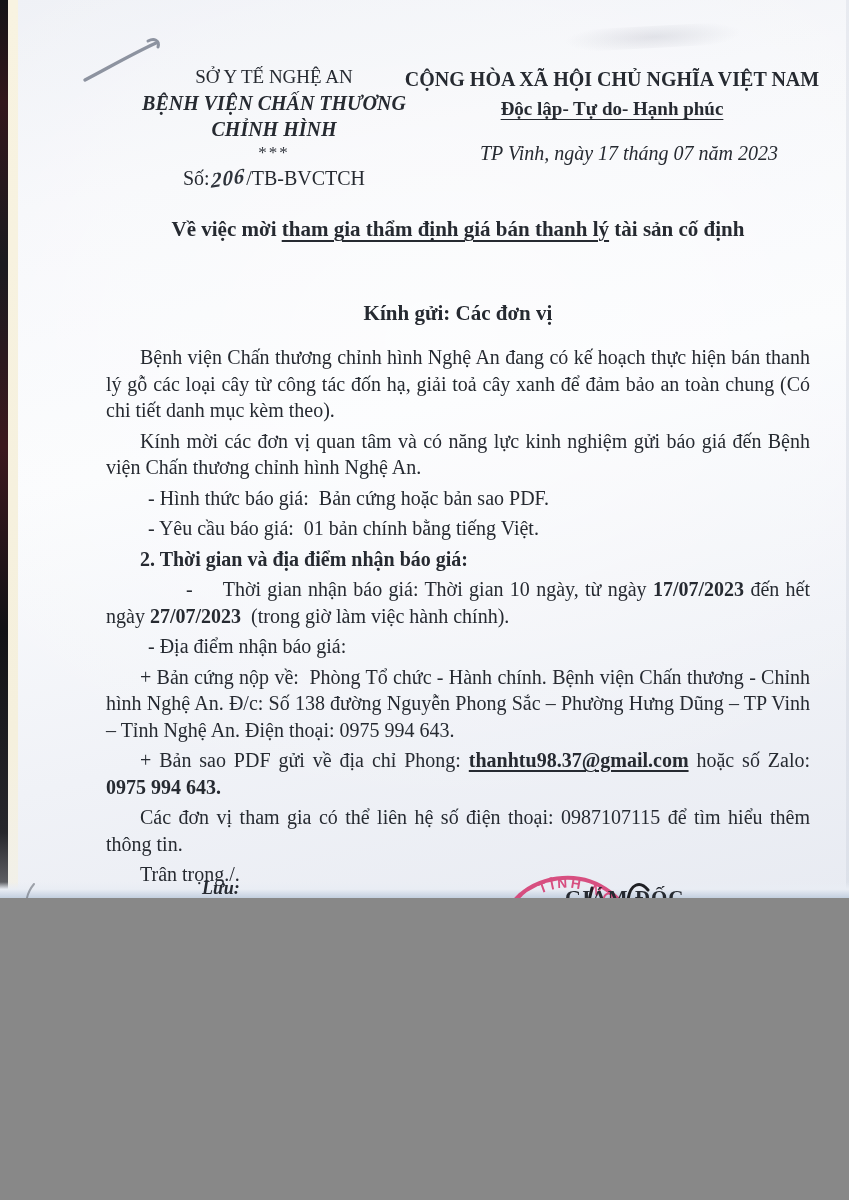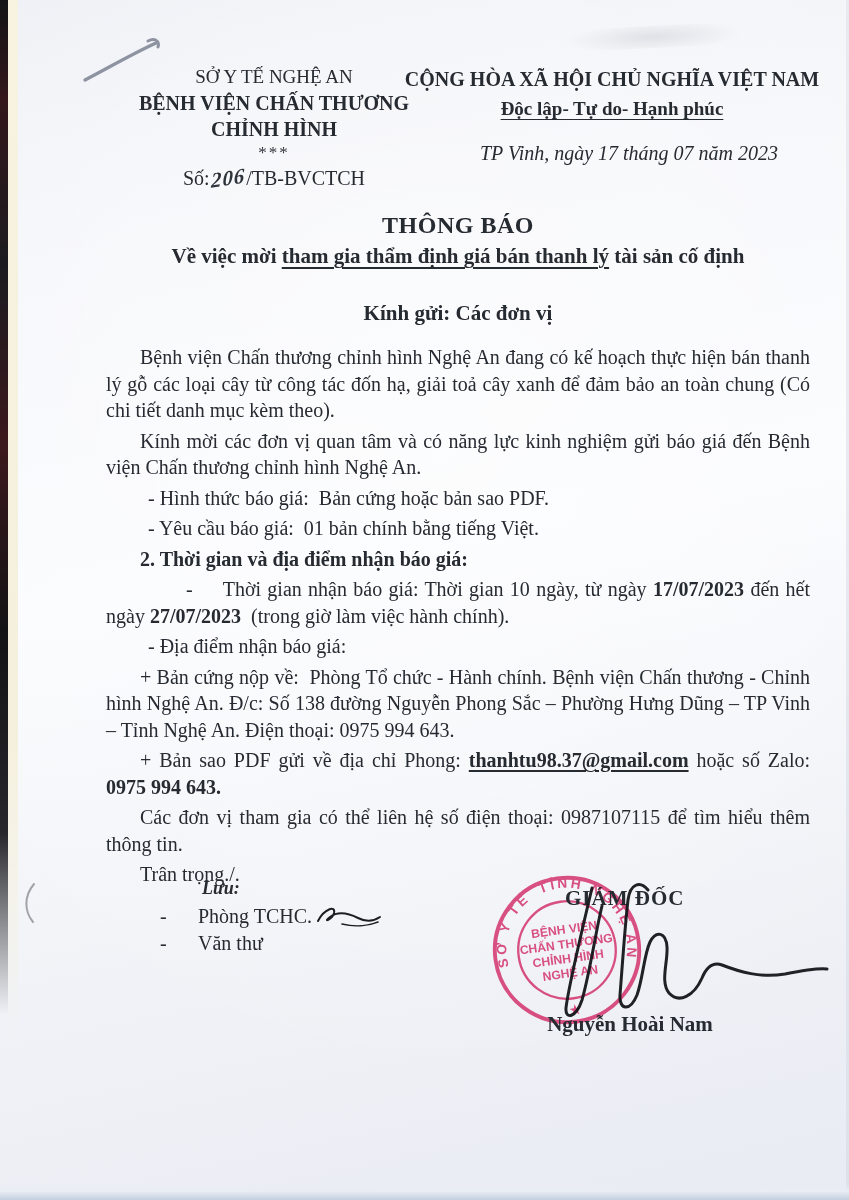--- a/index.html
+++ b/index.html
@@ -1,36 +1,36 @@
 <!DOCTYPE html>
 <html><head>
 <meta charset="utf-8">
 <style>
   html,body{margin:0;padding:0;background:#888;}
   #page{
-    position:relative;width:849px;height:1200px;overflow:hidden;
+    position:relative;width:849px;height:898px;overflow:hidden;
     font-family:"Liberation Serif","DejaVu Serif",serif;
     color:#262a31;
     background:
       radial-gradient(120% 85% at 52% 38%, rgba(255,255,255,.55), rgba(255,255,255,0) 62%),
       linear-gradient(168deg,#eff1f6 0%,#f6f7fa 20%,#fafbfd 46%,#f0f2f7 74%,#e8ebf2 100%);
   }
   
   .edge-left{position:absolute;left:0;top:0;width:8px;height:1015px;
     background:linear-gradient(180deg,#141416 0%,#33171b 10%,#1b1b1f 26%,#3c191d 44%,#131315 62%,#27272b 82%,rgba(20,20,22,0) 100%);}
   .edge-cream{position:absolute;left:8px;top:0;width:10px;height:1050px;
     background:linear-gradient(180deg,#f8f3e1 0%,#f5f0dd 70%,rgba(245,240,221,0) 100%);}
   .edge-bottom{position:absolute;left:0;bottom:0;width:100%;height:16px;
     background:linear-gradient(180deg,rgba(243,245,249,0) 0%,#e9edf4 45%,#c3cfdf 100%);}
   .edge-right{position:absolute;right:0;top:0;width:3px;height:100%;background:linear-gradient(180deg,#dfe2ea,#d5dae4);opacity:.6;}
   .ghost-smudge{position:absolute;left:548px;top:26px;width:210px;height:22px;transform:rotate(-3deg);
     background:radial-gradient(60% 100% at 50% 50%, rgba(140,143,158,.20), rgba(140,143,158,0) 70%);}
   
   .hdr-left{position:absolute;left:128px;top:64px;width:292px;text-align:center;line-height:26px;font-size:19px;}
-  .hdr-left .org{font-size:20px;font-weight:bold;}
+  .hdr-left .org{font-size:20px;font-weight:bold;font-style:italic;}
   .hdr-left .stars{font-size:17px;letter-spacing:2px;line-height:22px;color:#32363e;}
   .hdr-left .so{font-size:20px;line-height:28px;}
   .hand{display:inline-block;font-style:italic;font-weight:600;font-size:21px;color:#2f343c;
     transform:rotate(-9deg) skewX(-10deg);letter-spacing:1px;margin:0 1px;}
   .hdr-right{position:absolute;left:400px;top:66px;width:424px;text-align:center;}
   .hdr-right .nation{font-size:20px;font-weight:bold;line-height:26px;}
   .hdr-right .motto{font-size:19px;font-weight:bold;text-decoration:underline;text-underline-offset:4px;line-height:26px;margin-top:4px;}
   .hdr-right .pdate{font-size:20px;font-style:italic;margin-top:20px;padding-left:34px;}
   
   .title-block{position:absolute;left:78px;top:212px;width:760px;text-align:center;}
@@ -91,21 +91,20 @@
     <div class="so"><span>Số:</span><span class="hand">206</span><span>/TB-BVCTCH</span></div>
   </div>
 
   <div class="hdr-right">
     <div class="nation">CỘNG HÒA XÃ HỘI CHỦ NGHĨA VIỆT NAM</div>
     <div class="motto">Độc lập- Tự do- Hạnh phúc</div>
     <div class="pdate">TP Vinh, ngày 17 tháng 07 năm 2023</div>
   </div>
 
   <div class="title-block">
-    <div class="title-main">THÔNG BÁO</div>
     <div class="title-sub"><span>Về việc mời </span><span class="u">tham gia thẩm định giá bán thanh lý</span><span> tài sản cố định</span></div>
   </div>
 
   <div class="salutation">Kính gửi: Các đơn vị</div>
 
   <div class="body-col">
     <p class="para">Bệnh viện Chấn thương chỉnh hình Nghệ An đang có kế hoạch thực hiện bán thanh lý gỗ các loại cây từ công tác đốn hạ, giải toả cây xanh để đảm bảo an toàn chung (Có chi tiết danh mục kèm theo).</p>
     <p class="para">Kính mời các đơn vị quan tâm và có năng lực kinh nghiệm gửi báo giá đến Bệnh viện Chấn thương chỉnh hình Nghệ An.</p>
     <p class="item">- Hình thức báo giá:&nbsp; Bản cứng hoặc bản sao PDF.</p>
     <p class="item">- Yêu cầu báo giá:&nbsp; 01 bản chính bằng tiếng Việt.</p>

